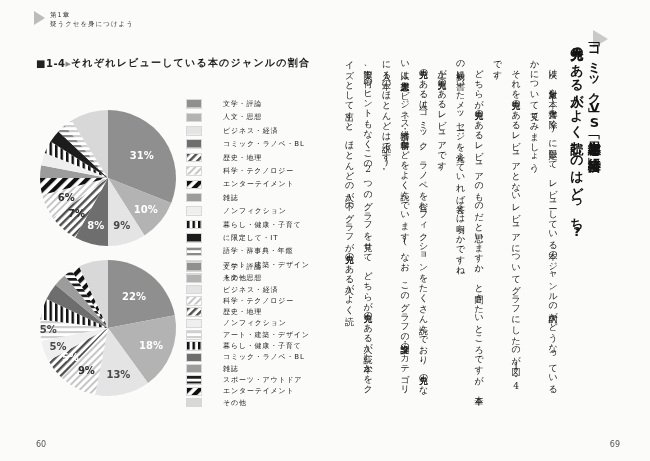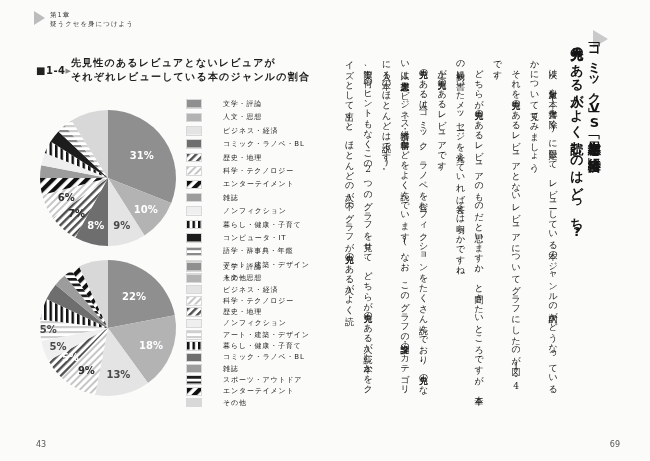--- a/index.html
+++ b/index.html
@@ -77,21 +77,20 @@
     <div class="chapter-lines">
       <div>第1章</div>
       <div>疑うクセを身につけよう</div>
     </div>
   </div>
 
   <div class="fig-title">
     <span class="fig-label">■1-4</span>
     <span class="fig-marker">▶</span>
     <div class="fig-lines">
-      <div>先見性のあるレビュアとないレビュアが</div>
       <div>それぞれレビューしている本のジャンルの割合</div>
     </div>
   </div>
 
   <svg id="pie-top" class="pie-svg" width="230" height="250" style="left:0;top:105px;">
       <path d="M108,73 L108.00,5.00 A68,68 0 0 1 171.22,98.03 Z" fill="#8f8f8f"></path>
       <text x="141.7" y="50.1" fill="#ffffff" class="pct">31%</text>
       <path d="M108,73 L171.22,98.03 A68,68 0 0 1 144.44,130.41 Z" fill="#b3b3b3"></path>
       <text x="145.7" y="104.2" fill="#ffffff" class="pct">10%</text>
       <path d="M108,73 L144.44,130.41 A68,68 0 0 1 108.00,141.00 Z" fill="#e4e4e4"></path>
@@ -169,21 +168,21 @@
       <div class="legend-row">
         <svg width="14" height="7.5" class="legend-sw">
           <rect width="14" height="7.5" fill="url(#vstripe)"></rect>
         </svg>
         <span>暮らし・健康・子育て</span>
       </div>
       <div class="legend-row">
         <svg width="14" height="7.5" class="legend-sw">
           <rect width="14" height="7.5" fill="#1c1c1c"></rect>
         </svg>
-        <span>コンピュータ・IT</span>
+        <span>に限定して・IT</span>
       </div>
       <div class="legend-row">
         <svg width="14" height="7.5" class="legend-sw">
           <rect width="14" height="7.5" fill="url(#hstripe-med)"></rect>
         </svg>
         <span>語学・辞事典・年鑑</span>
       </div>
       <div class="legend-row">
         <svg width="14" height="7.5" class="legend-sw">
           <rect width="14" height="7.5" fill="url(#hstripe-light)"></rect>
@@ -294,21 +293,21 @@
         <span>エンターテイメント</span>
       </div>
       <div class="legend-row">
         <svg width="14" height="7.5" class="legend-sw">
           <rect width="14" height="7.5" fill="#d8d8d8"></rect>
         </svg>
         <span>その他</span>
       </div>
     </div>
 
-  <div class="pageno" style="left:36px;top:440px;">43</div>
+  <div class="pageno" style="left:36px;top:440px;">60</div>
 
   <div class="headline-tri"></div>
 
   <div class="headline vtext">
     <div>「コミック」VS「思想書や経済書」</div>
     <div>先見力のある人がよく読むのはどっち?</div>
   </div>
 
   <div id="bodytext" class="bodytext vtext">
       <p>次は、対象を本(洋書を除く)に限定して、レビューしている本のジャンルの内訳がどうなっているかについて見てみましょう。</p>

